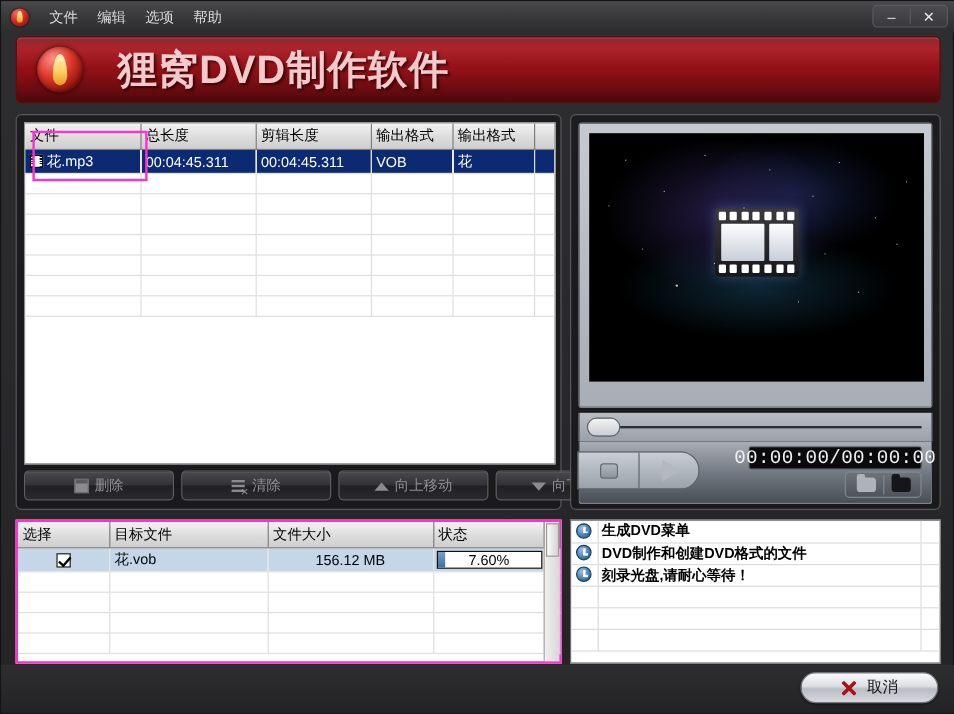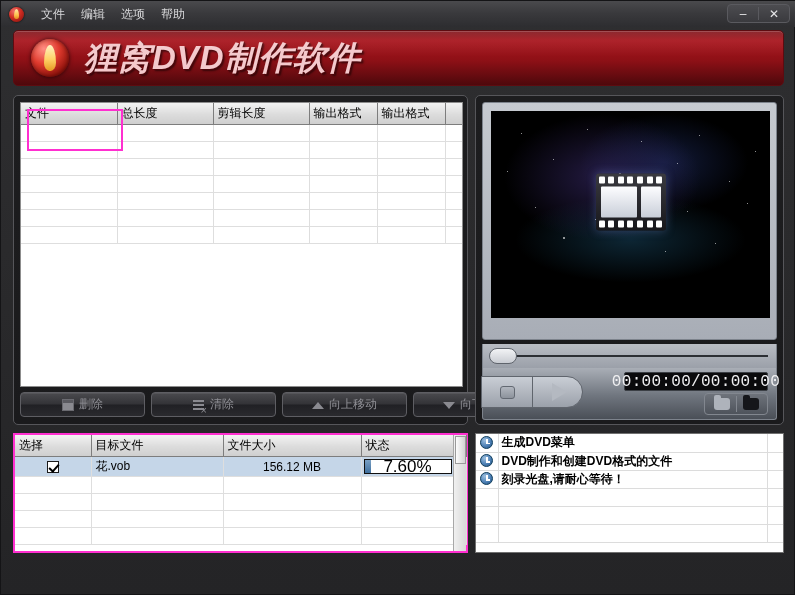--- a/index.html
+++ b/index.html
@@ -77,21 +77,21 @@
     box-shadow: 0 0 4px rgba(0,0,0,.7), inset 0 0 4px rgba(0,0,0,.4);
     position: relative;
   }
   .app-logo-lg::after {
     content: ""; position: absolute; left: 13px; top: 6px;
     width: 12px; height: 26px;
     background: linear-gradient(180deg,#fff3c4 0%, #ffd166 55%, #e69a22 100%);
     border-radius: 50% 50% 45% 45% / 68% 68% 32% 32%;
   }
   #banner-title {
-    margin-left: 15px; font-size: 33px; font-weight: bold; font-style: italic;
+    margin-left: 29px; font-size: 33px; font-weight: bold; 
     color: #f4c9cc; letter-spacing: 1px;
     text-shadow: 1px 1px 0 #4d070b, 2px 2px 2px rgba(0,0,0,.55);
     white-space: nowrap;
   }
 
   
   .panel-dark {
     position: absolute;
     background: linear-gradient(180deg,#1d1d1f 0%, #1a1a1c 100%);
     border: 1px solid #56565a;
@@ -296,21 +296,21 @@
   .pbar {
     position: relative; width: 88px; height: 15px; margin: 0 auto;
     background: #ffffff; border: 1px solid #101010;
   }
   .pbar-fill {
     position: absolute; left: 0; top: 0; bottom: 0;
     background: linear-gradient(180deg,#7aa0c4 0%, #3f6f9e 100%);
   }
   .pbar-label {
     position: absolute; inset: 0; display: flex; align-items: center; justify-content: center;
-    font-size: 17px; color: #000;
+    font-size: 12px; color: #000;
   }
 
   
   #log-panel {
     position: absolute; left: 474px; top: 432px; width: 309px; height: 120px;
     background: #ffffff; border: 1px solid #707070;
   }
   table.loggrid { border-collapse: collapse; width: 100%; table-layout: fixed; }
   table.loggrid td {
     height: 18px; font-size: 12px; font-weight: bold; color: #000;
@@ -392,20 +392,30 @@
           <tr>
             <th>文件</th>
             <th>总长度</th>
             <th>剪辑长度</th>
             <th>输出格式</th>
             <th>输出格式</th>
             <th></th>
           </tr>
         </thead>
         <tbody>
+          <tr class="row-selected">
+            <td>
+              <span class="film-icon"></span><span>花.mp3</span>
+            </td>
+            <td>00:04:45.311</td>
+            <td>00:04:45.311</td>
+            <td>VOB</td>
+            <td>花</td>
+            <td></td>
+          </tr>
           <tr>
               <td></td>
               <td></td>
               <td></td>
               <td></td>
               <td></td>
               <td></td>
             </tr>
           <tr>
               <td></td>
@@ -650,14 +660,20 @@
           </tr>
         <tr>
             <td class="log-ico-cell"></td>
             <td></td>
             <td class="log-end-cell"></td>
           </tr>
       </tbody>
     </table>
   </div>
 
+  <div id="bottom-bar">
+    <div id="cancel-btn">
+      <span class="x-glyph"></span>
+      <span>取消</span>
+    </div>
+  </div>
 
 </div>
 
 </body></html>

